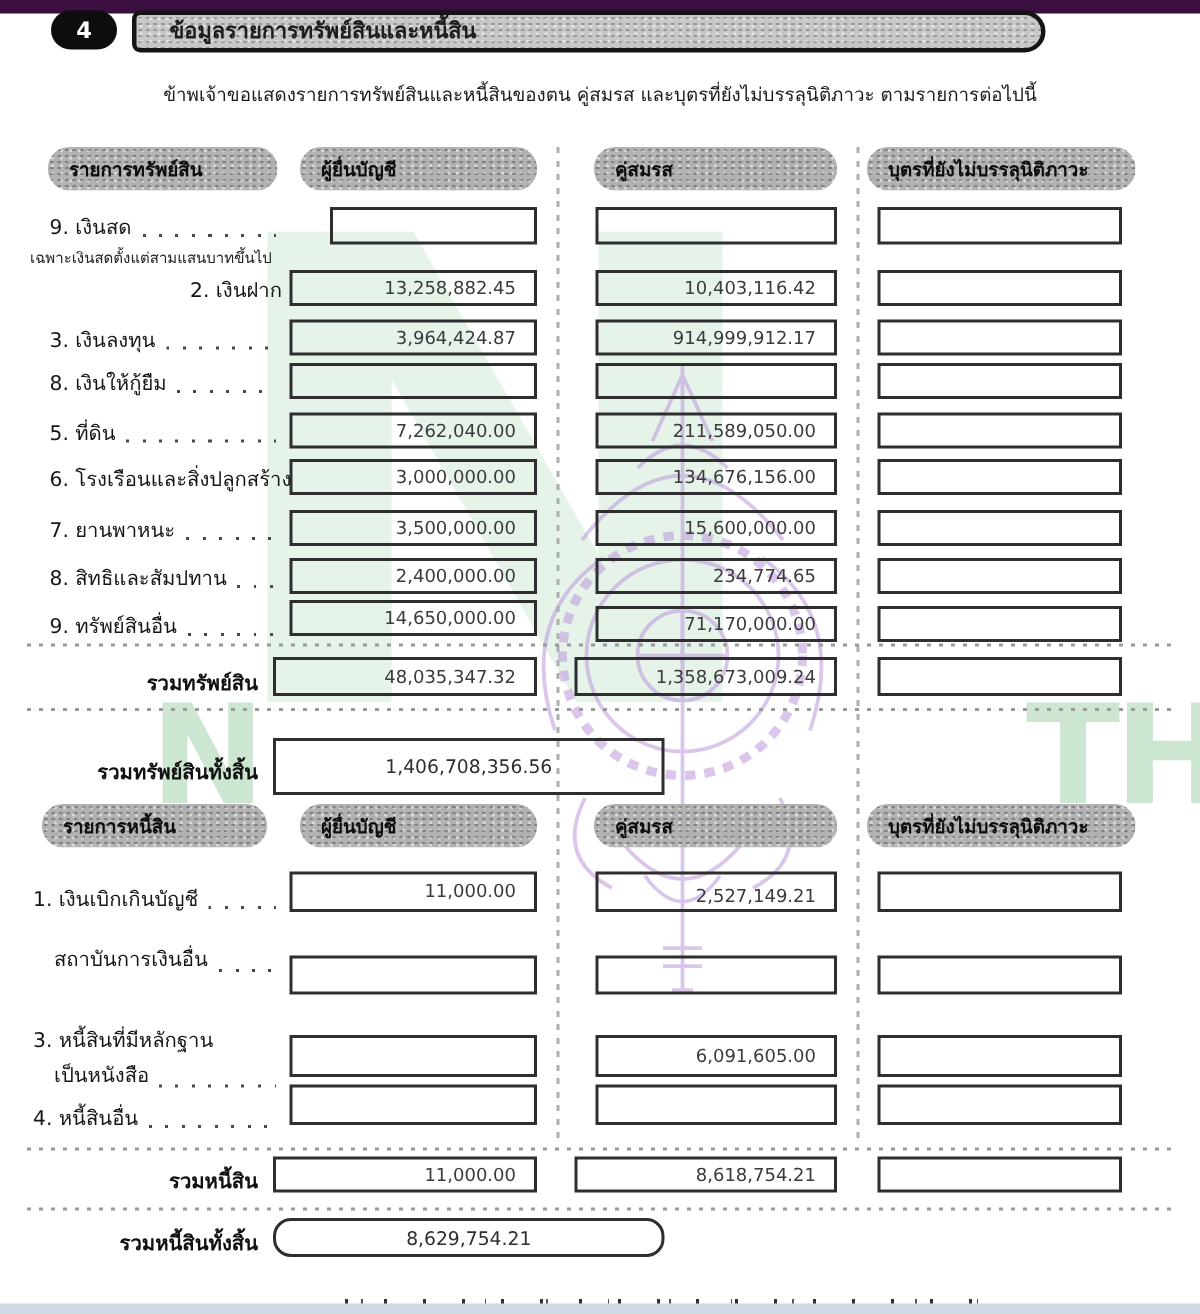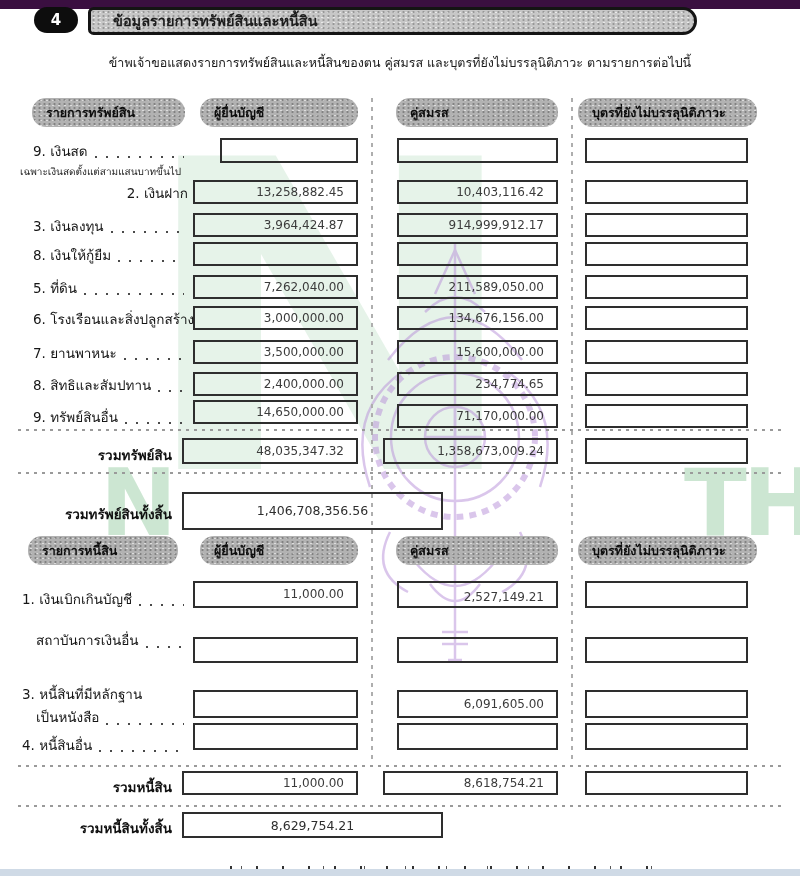--- a/index.html
+++ b/index.html
@@ -320,20 +320,20 @@
     </div>
   <div class="box t2" style="top:771px;height:24px;">
       <span class="val">8,618,754.21</span>
     </div>
   <div class="box c3" style="top:771px;height:24px;">
       <span class="val"></span>
     </div>
   <div class="hdash" style="top:805px;"></div>
 
   <div class="tlabel" style="top:817px;width:172px;">รวมหนี้สินทั้งสิ้น</div>
-  <div class="gbox" style="top:812px;height:26px;">
+  <div class="gbox" style="top:812px;height:26px;border-radius:12px;">
       <span class="val" style="padding-top:4px;">8,629,754.21</span>
     </div>
 
   <div class="specks"></div>
   <div class="bstrip"></div>
 
 </div>
 
 </body></html>

